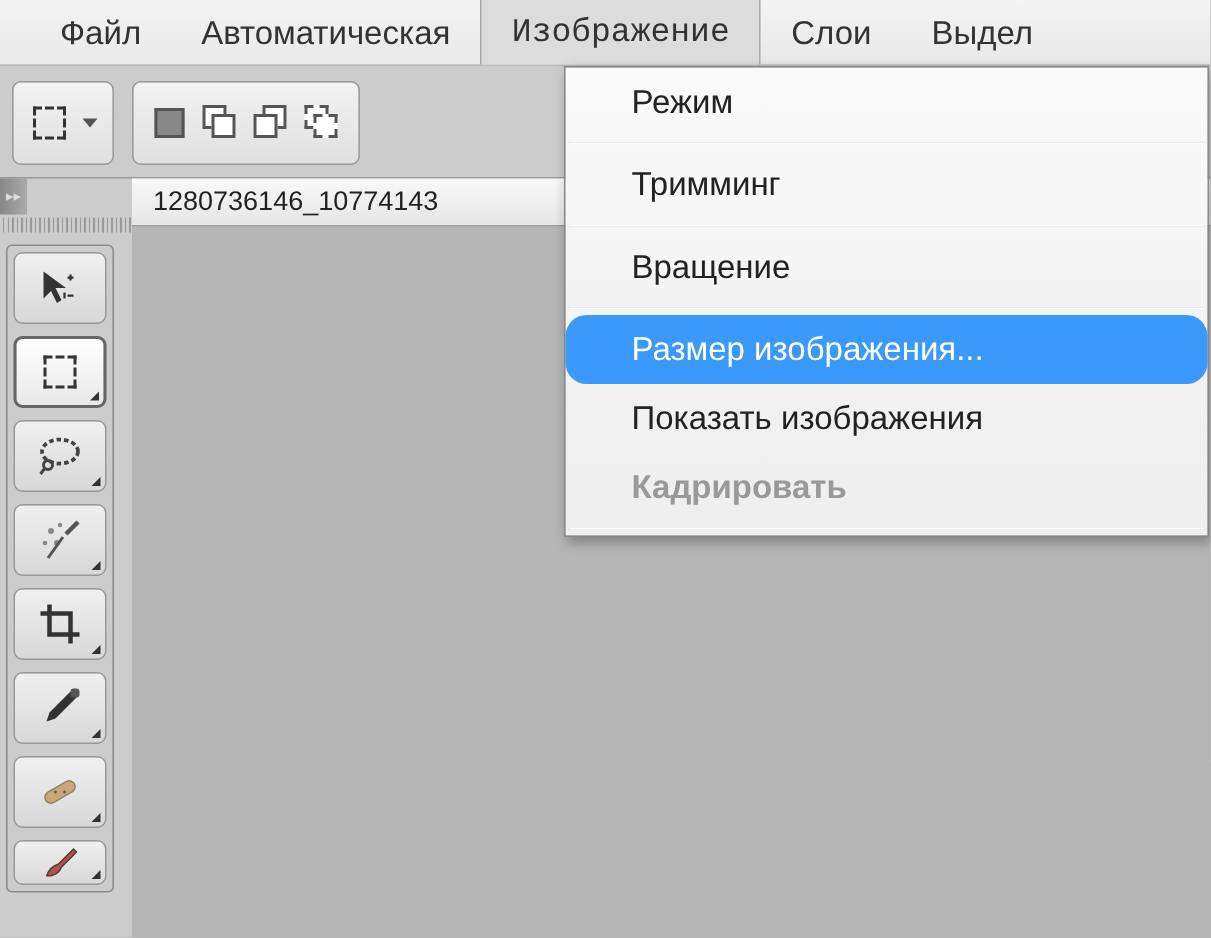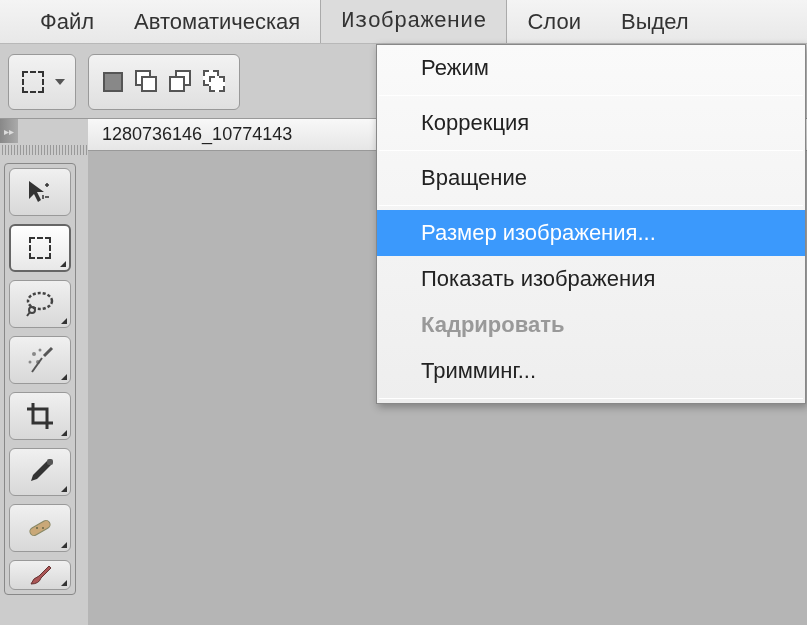--- a/index.html
+++ b/index.html
@@ -176,20 +176,21 @@
       padding: 10px 30px 10px 44px;
       font-size: 22px;
       color: #222;
       cursor: default;
       white-space: nowrap;
       overflow: hidden;
     }
     .dd-item.highlighted {
       background: #3b99fc;
       color: #fff;
+      border-radius: 14px;
     }
     .dd-item.disabled {
       color: #999;
       font-weight: bold;
     }
     .dd-separator {
       height: 1px;
       background: #bbb;
       margin: 4px 2px;
       border-bottom: 1px solid #fff;
@@ -317,22 +318,21 @@
 
   <div class="doc-area">
     <div class="doc-tab">1280736146_10774143</div>
     <div class="canvas"></div>
   </div>
 </div>
 
 <div class="dropdown-menu">
   <div class="dd-item">Режим</div>
   <div class="dd-separator"></div>
-  <div class="dd-item">Коррекция</div>
+  <div class="dd-item">Тримминг</div>
   <div class="dd-separator"></div>
   <div class="dd-item">Вращение</div>
   <div class="dd-separator"></div>
   <div class="dd-item highlighted">Размер изображения...</div>
   <div class="dd-item">Показать изображения</div>
   <div class="dd-item disabled">Кадрировать</div>
-  <div class="dd-item">Тримминг...</div>
   <div class="dd-separator"></div>
 </div>
 
 </body></html>

